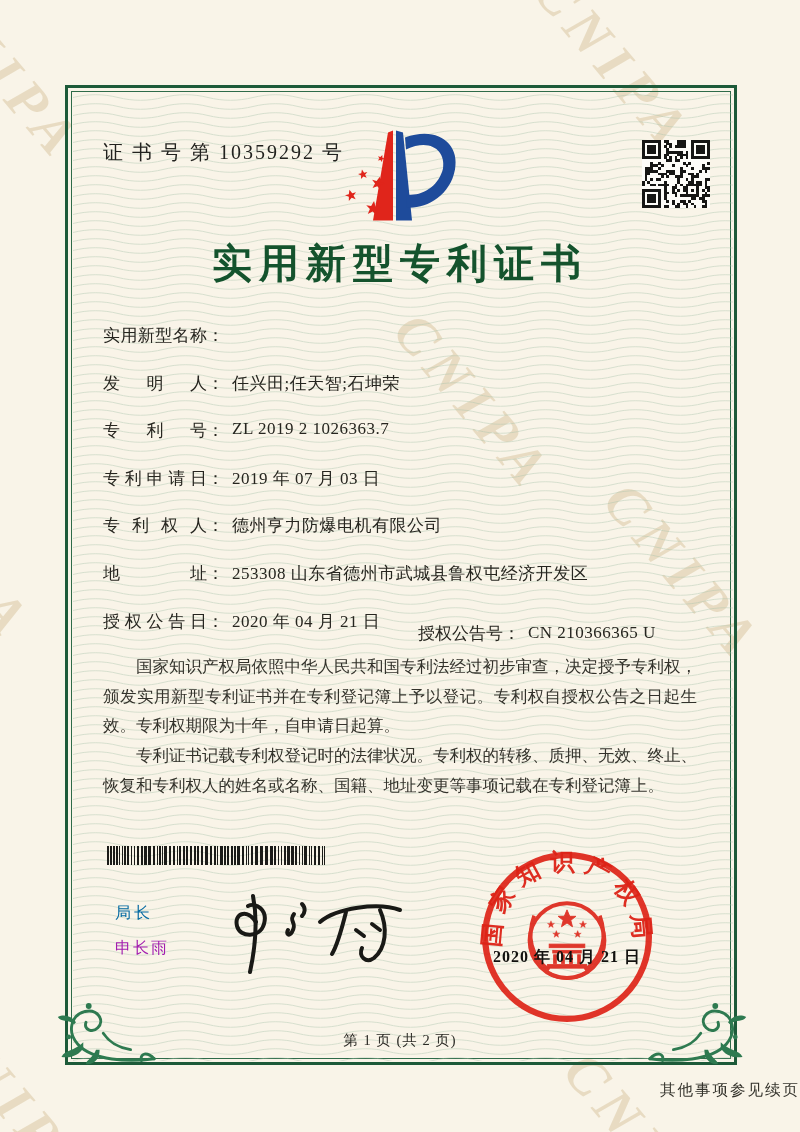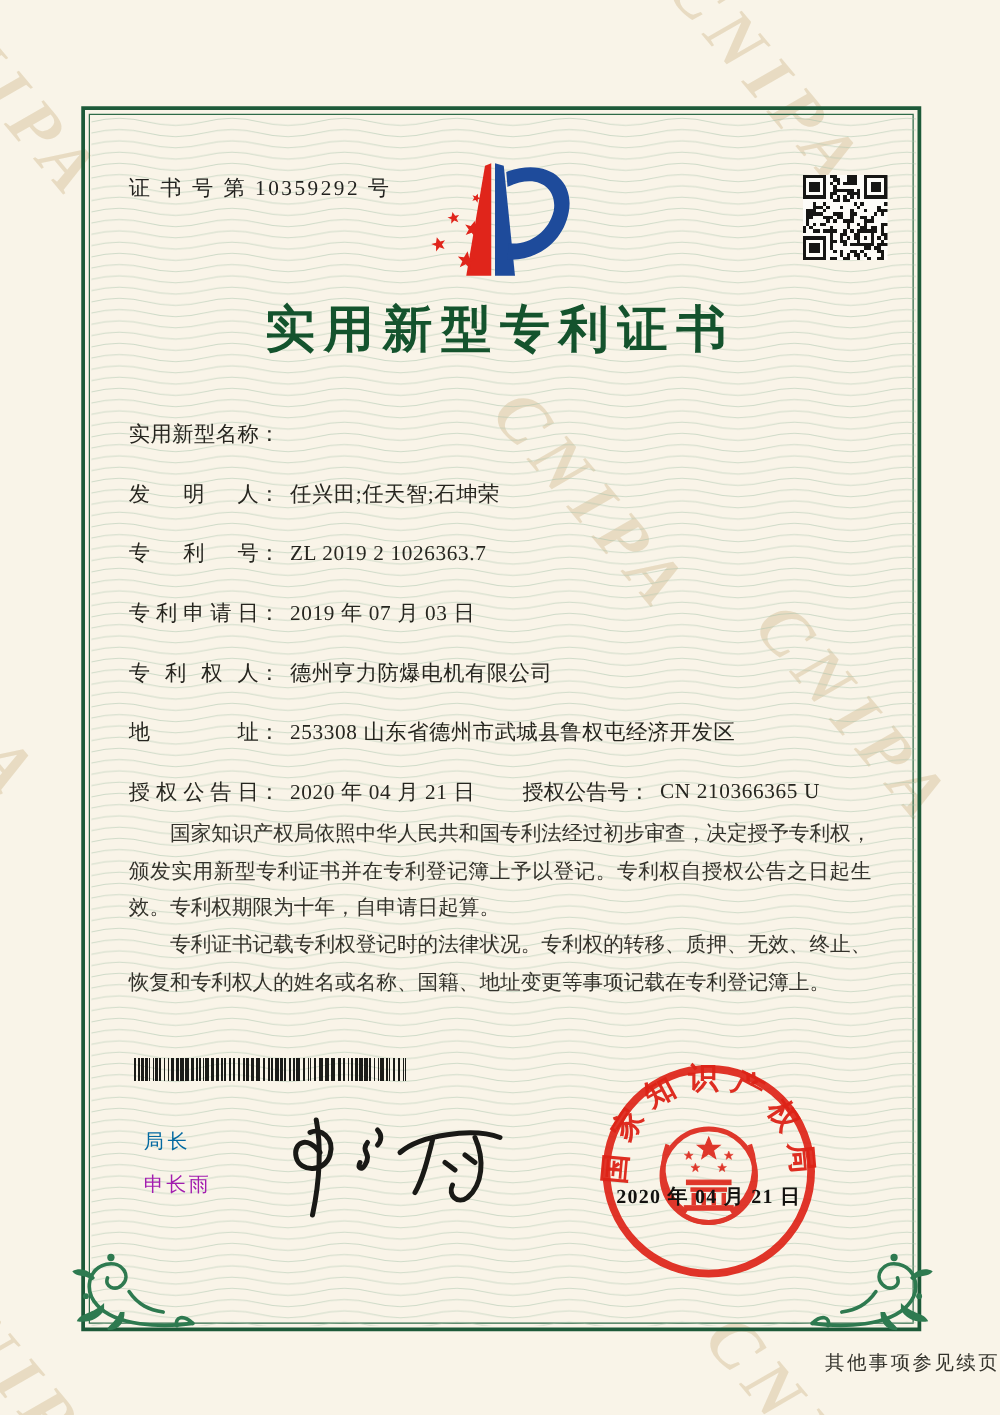--- a/index.html
+++ b/index.html
@@ -5,27 +5,27 @@
   html,body{margin:0;padding:0;}
   body{background:#e8e4d8;font-family:"Liberation Serif","DejaVu Serif",serif;}
   .page{position:relative;width:800px;height:1132px;background:#f9f4e8;overflow:hidden;margin:0 auto;}
   .wm{position:absolute;font-family:"Liberation Serif","DejaVu Serif",serif;font-weight:bold;font-style:italic;
       font-size:56px;letter-spacing:9px;color:rgba(214,192,152,.48);transform:rotate(50deg);
       transform-origin:left top;white-space:nowrap;user-select:none;z-index:1;}
   .frame{position:absolute;left:65px;top:85px;width:672px;height:980px;border:3px solid #1d5a39;z-index:2;box-sizing:border-box;}
   .frame-inner{position:absolute;inset:3px;border:1px solid #2e6b49;}
   .guilloche{position:absolute;inset:5px;opacity:.55;}
   .abs{position:absolute;z-index:5;}
-  .certno{left:103px;top:139px;font-size:17px;letter-spacing:2px;color:#22221f;}
+  .certno{left:103px;top:139px;font-size:20px;letter-spacing:2px;color:#22221f;}
   .logo{left:333px;top:117px;width:130px;height:116px;}
   .qr{left:642px;top:140px;width:68px;height:68px;}
   .title{left:0;top:236px;width:100%;text-align:center;font-size:40px;font-weight:bold;
          letter-spacing:7px;color:#14532d;}
   .fields{left:103px;top:324px;width:566px;}
-  .frow{position:relative;height:47.6px;display:flex;align-items:center;font-size:17px;color:#26251f;}
+  .frow{position:relative;height:47.6px;display:flex;align-items:flex-start;font-size:17px;color:#26251f;}
   .flabel{display:inline-block;width:104px;text-align:justify;text-align-last:justify;}
   .fcolon{margin-right:8px;}
   .fvalue{letter-spacing:.5px;}
   .fpair2{position:absolute;left:315px;top:0;height:100%;display:flex;align-items:center;}
   .paras{left:103px;top:652px;width:594px;font-size:16.5px;line-height:1.8;color:#33322b;text-align:justify;}
   .paras p{margin:0;text-indent:2em;}
   .barcode{left:105px;top:846px;width:228px;height:19px;}
   .sig-title{left:115px;top:903px;font-size:16px;font-family:"Liberation Sans","DejaVu Sans",sans-serif;color:#0369a1;letter-spacing:3px;}
   .sig-name{left:115px;top:938px;font-size:16px;font-family:Liberation Serif, serif;color:#a21caf;letter-spacing:2px;}
   .signature{left:228px;top:888px;width:200px;height:92px;}
@@ -522,20 +522,21 @@
       <rect x="103" y="120" width="3" height="10"></rect>
       <rect x="112" y="120" width="3" height="10"></rect>
       <rect x="78" y="131" width="44" height="4"></rect>
       <path d="M63,76 C55,98 59,122 80,137" fill="none" stroke-width="4"></path>
       <path d="M137,76 C145,98 141,122 120,137" fill="none" stroke-width="4"></path>
       <path d="M80,141 C92,148 108,148 120,141" fill="none" stroke-width="4"></path>
     </g>
   </svg>
   <div class="abs seal-date">2020 年 04 月 21 日</div>
 
+  <div class="abs pagenum">第 1 页 (共 2 页)</div>
   <div class="abs footnote">其他事项参见续页</div>
 
   <svg class="abs flourish" viewBox="0 0 110 75">
     <g stroke="#2e7a50" fill="none" stroke-width="3.2" stroke-linecap="round">
       <path d="M108,68 C80,72 40,70 24,52 C12,39 16,20 32,16 C46,13 54,26 46,34 C40,40 30,36 33,28"></path>
       <path d="M108,68 C100,60 92,62 94,70"></path>
       <path d="M52,40 C60,52 70,56 82,58"></path>
     </g>
     <g fill="#2e7a50">
       <path d="M30,50 C20,60 10,58 6,66 C16,68 26,64 30,56 Z"></path>

